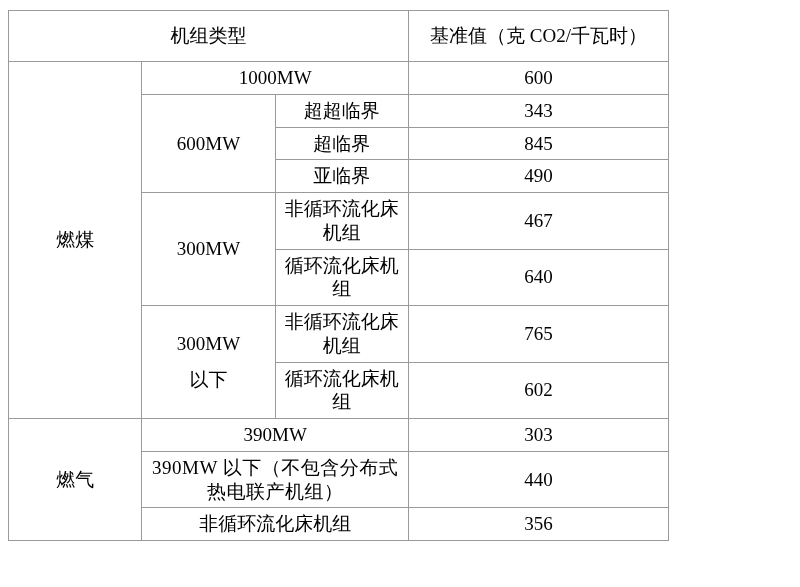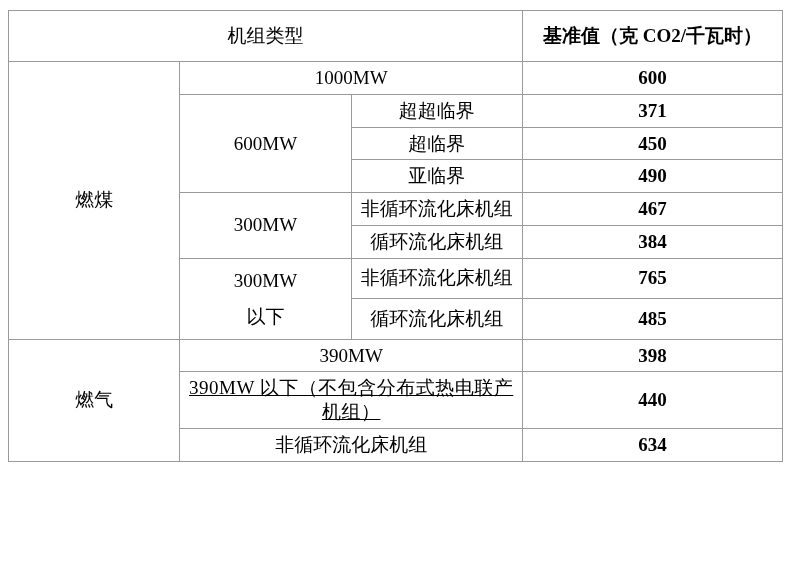--- a/index.html
+++ b/index.html
@@ -17,21 +17,21 @@
   #sheet {
     position: relative;
     width: 800px;
     height: 587px;
     background: #ffffff;
   }
   table.baseline-table {
     position: absolute;
     left: 8px;
     top: 10px;
-    width: 775px;
+    width: 661px;
     border-collapse: collapse;
     table-layout: fixed;
     background: #ffffff;
   }
   table.baseline-table td {
     border: 1px solid #9a9a9a;
     text-align: center;
     vertical-align: middle;
     font-size: 19px;
     line-height: 1.25;
@@ -50,29 +50,27 @@
   td.cap-cell {
     width: 155px;
     font-size: 19px;
   }
   td.type-cell {
     font-size: 19px;
   }
   td.value-cell {
     width: 255px;
     font-size: 19px;
-    font-weight: bold;
   }
   .stacked-line {
     display: block;
     line-height: 1.9;
   }
   .wide-label {
     letter-spacing: 0.5px;
-    text-decoration: underline;
   }
 </style>
 </head>
 <body>
 
 <div id="sheet">
 
   <table class="baseline-table">
     <tbody>
 
@@ -83,69 +81,69 @@
 
       <tr class="row-h">
         <td class="fuel-cell" rowspan="8">燃煤</td>
         <td class="cap-cell" colspan="2">1000MW</td>
         <td class="value-cell">600</td>
       </tr>
 
       <tr class="row-h">
         <td class="cap-cell" rowspan="3">600MW</td>
         <td class="type-cell">超超临界</td>
-        <td class="value-cell">371</td>
+        <td class="value-cell">343</td>
       </tr>
 
       <tr class="row-h">
         <td class="type-cell">超临界</td>
-        <td class="value-cell">450</td>
+        <td class="value-cell">845</td>
       </tr>
 
       <tr class="row-h">
         <td class="type-cell">亚临界</td>
         <td class="value-cell">490</td>
       </tr>
 
       <tr class="row-h">
         <td class="cap-cell" rowspan="2">300MW</td>
         <td class="type-cell">非循环流化床机组</td>
         <td class="value-cell">467</td>
       </tr>
 
       <tr class="row-h">
         <td class="type-cell">循环流化床机组</td>
-        <td class="value-cell">384</td>
+        <td class="value-cell">640</td>
       </tr>
 
       <tr class="row-h">
         <td class="cap-cell" rowspan="2">
           <span class="stacked-line">300MW</span>
           <span class="stacked-line">以下</span>
         </td>
         <td class="type-cell">非循环流化床机组</td>
         <td class="value-cell">765</td>
       </tr>
 
       <tr class="row-h">
         <td class="type-cell">循环流化床机组</td>
-        <td class="value-cell">485</td>
+        <td class="value-cell">602</td>
       </tr>
 
       <tr class="row-h">
         <td class="fuel-cell" rowspan="3">燃气</td>
         <td class="cap-cell" colspan="2">390MW</td>
-        <td class="value-cell">398</td>
+        <td class="value-cell">303</td>
       </tr>
 
       <tr class="row-h">
         <td class="cap-cell wide-label" colspan="2">390MW 以下（不包含分布式热电联产机组）</td>
         <td class="value-cell">440</td>
       </tr>
 
       <tr class="row-h">
         <td class="cap-cell" colspan="2">非循环流化床机组</td>
-        <td class="value-cell">634</td>
+        <td class="value-cell">356</td>
       </tr>
     </tbody>
   </table>
 
 </div>
 
 </body></html>

